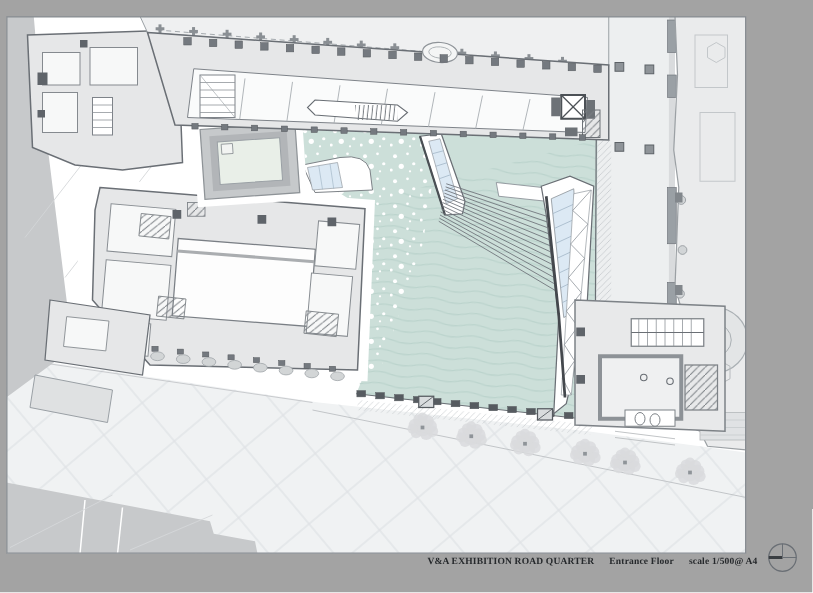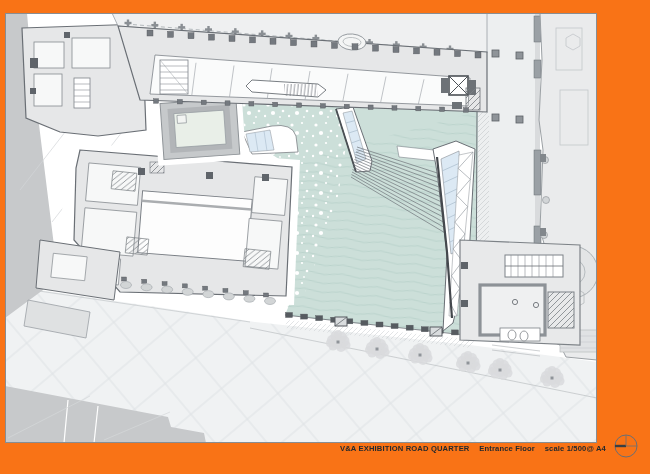--- a/index.html
+++ b/index.html
@@ -1,17 +1,17 @@
 <!DOCTYPE html>
 <html><head>
 <meta charset="utf-8">
 <style>
   html,body{margin:0;padding:0;background:#fff;}
-  #page{position:relative;width:650px;height:474px;background:#f97316;overflow:hidden;
-        font-family:Liberation Sans, sans-serif;}
+  #page{position:relative;width:650px;height:474px;background:#a3a3a3;overflow:hidden;
+        font-family:Liberation Serif, serif;}
   #plan{position:absolute;left:0;top:0;}
   #titlebar{position:absolute;left:340px;top:444px;width:266px;display:flex;
             justify-content:flex-end;align-items:baseline;
             font-size:7.6px;font-weight:bold;color:#26292c;letter-spacing:.15px;white-space:nowrap;}
   #titlebar .sep{display:inline-block;width:12px;}
 </style>
 </head>
 <body>
 
 <div id="page">

